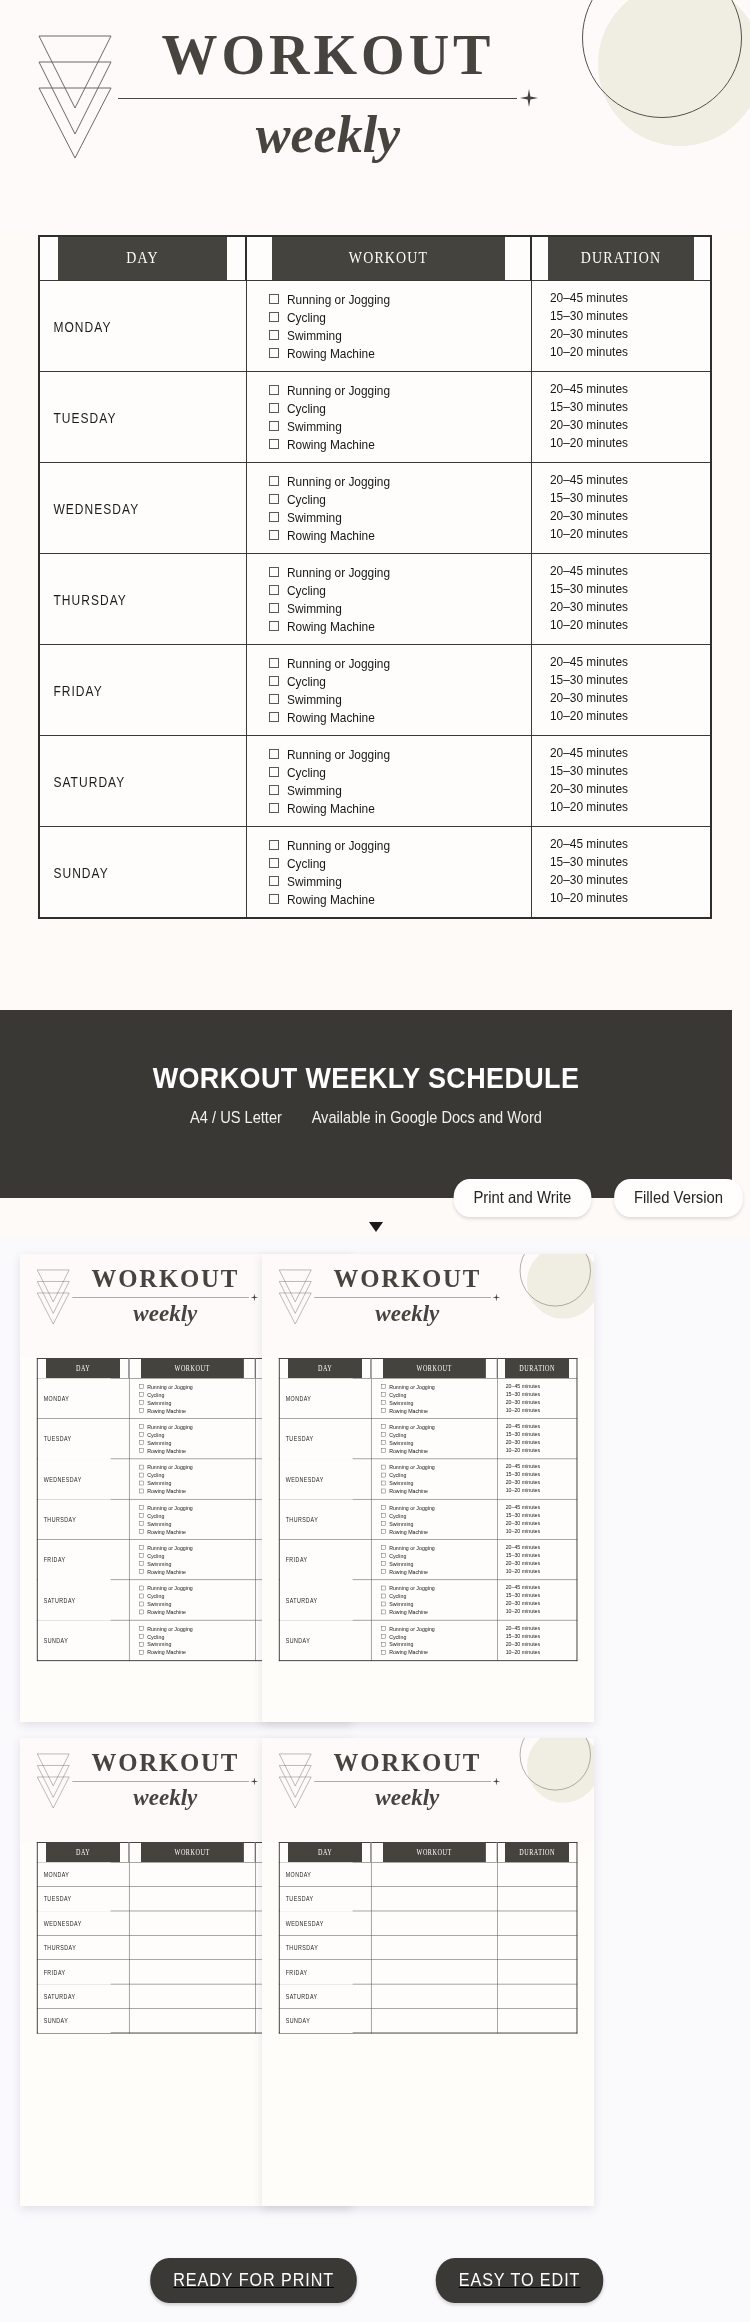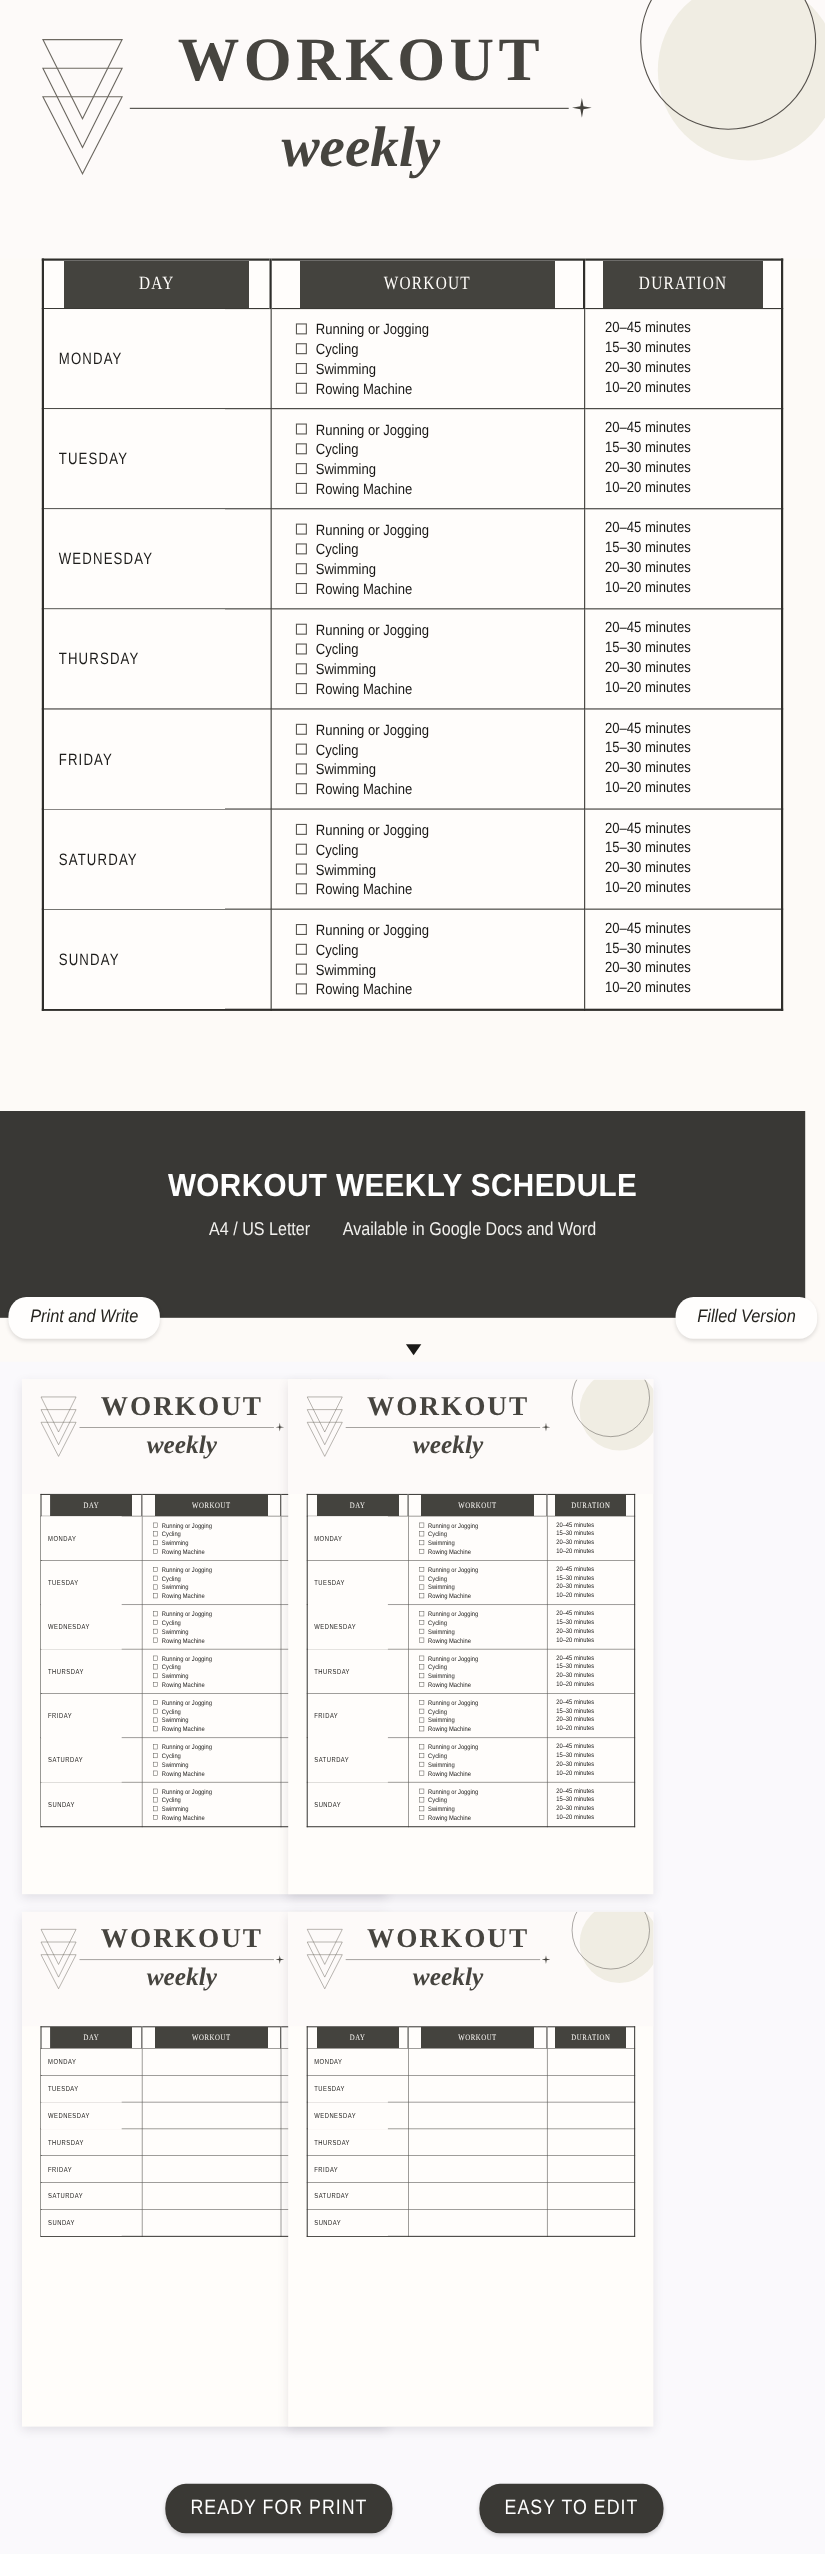--- a/index.html
+++ b/index.html
@@ -180,23 +180,22 @@
     margin-top: 13px;
     transform: scaleX(0.86);
   }
   .banner-sub .gap { display: inline-block; width: 26px; }
 
   .pills {
     position: absolute;
     left: 0; top: 1179px;
     width: 750px;
     display: flex;
-    justify-content: space-between;
+    justify-content: flex-end;
     gap: 8px;
-    font-style: italic;
   }
   .pill {
     background: #fffefd;
     border-radius: 18px;
     padding: 9px 22px 10px 22px;
     font-family: "Liberation Sans Narrow", "Liberation Sans", sans-serif;
     font-size: 16.5px;
     color: #25241f;
     box-shadow: 0 2px 4px rgba(0,0,0,.13);
     transform: scaleX(0.9);
@@ -241,20 +240,21 @@
   .footer {
     position: absolute;
     left: 0; top: 2248px;
     width: 750px; height: 74px;
     background: #faf9fc;
     display: flex;
     justify-content: center;
     align-items: flex-start;
     gap: 46px;
     padding-top: 10px;
+    text-decoration: underline;
   }
   .btn-dark {
     background: #3a3935;
     color: #ffffff;
     border-radius: 22px;
     padding: 11px 27px 12px 27px;
     font-family: "Liberation Sans Narrow", "Liberation Sans", sans-serif;
     font-size: 19px;
     letter-spacing: 1.1px;
     transform: scaleX(0.85);

